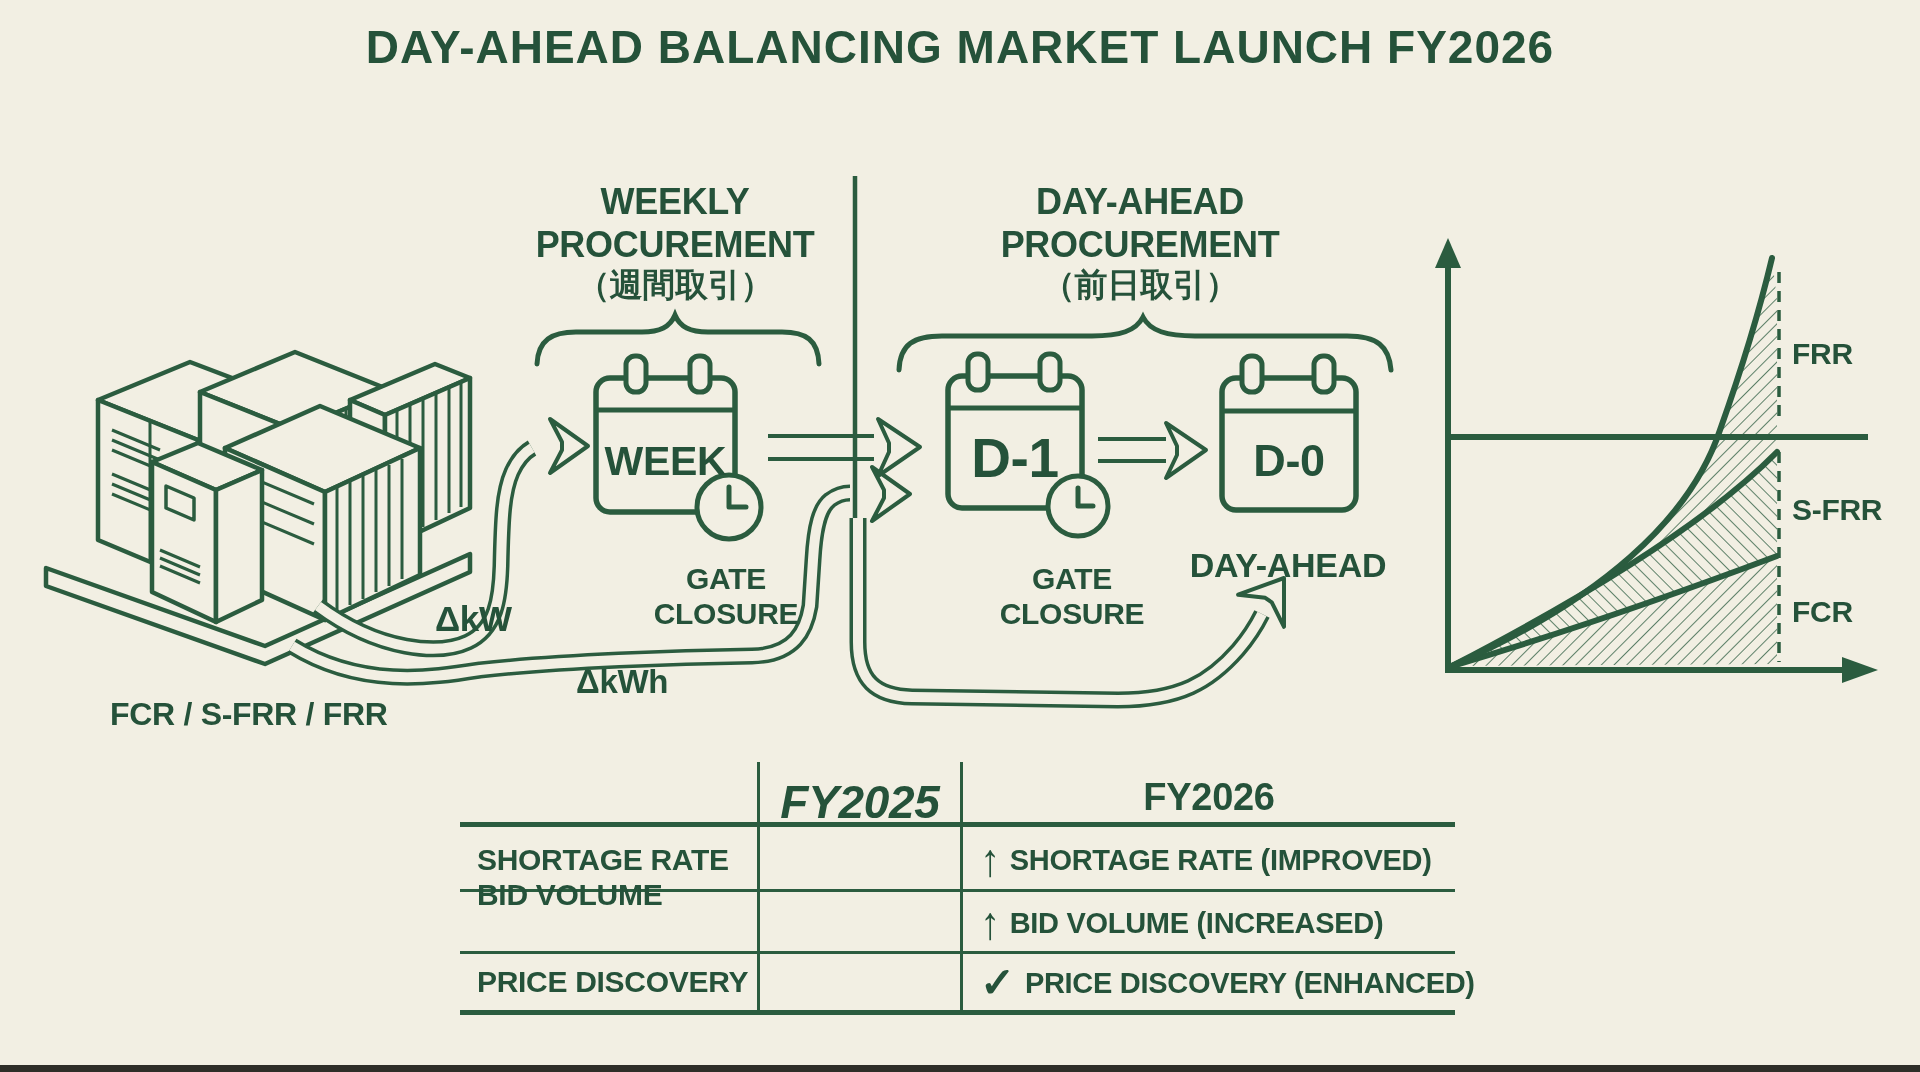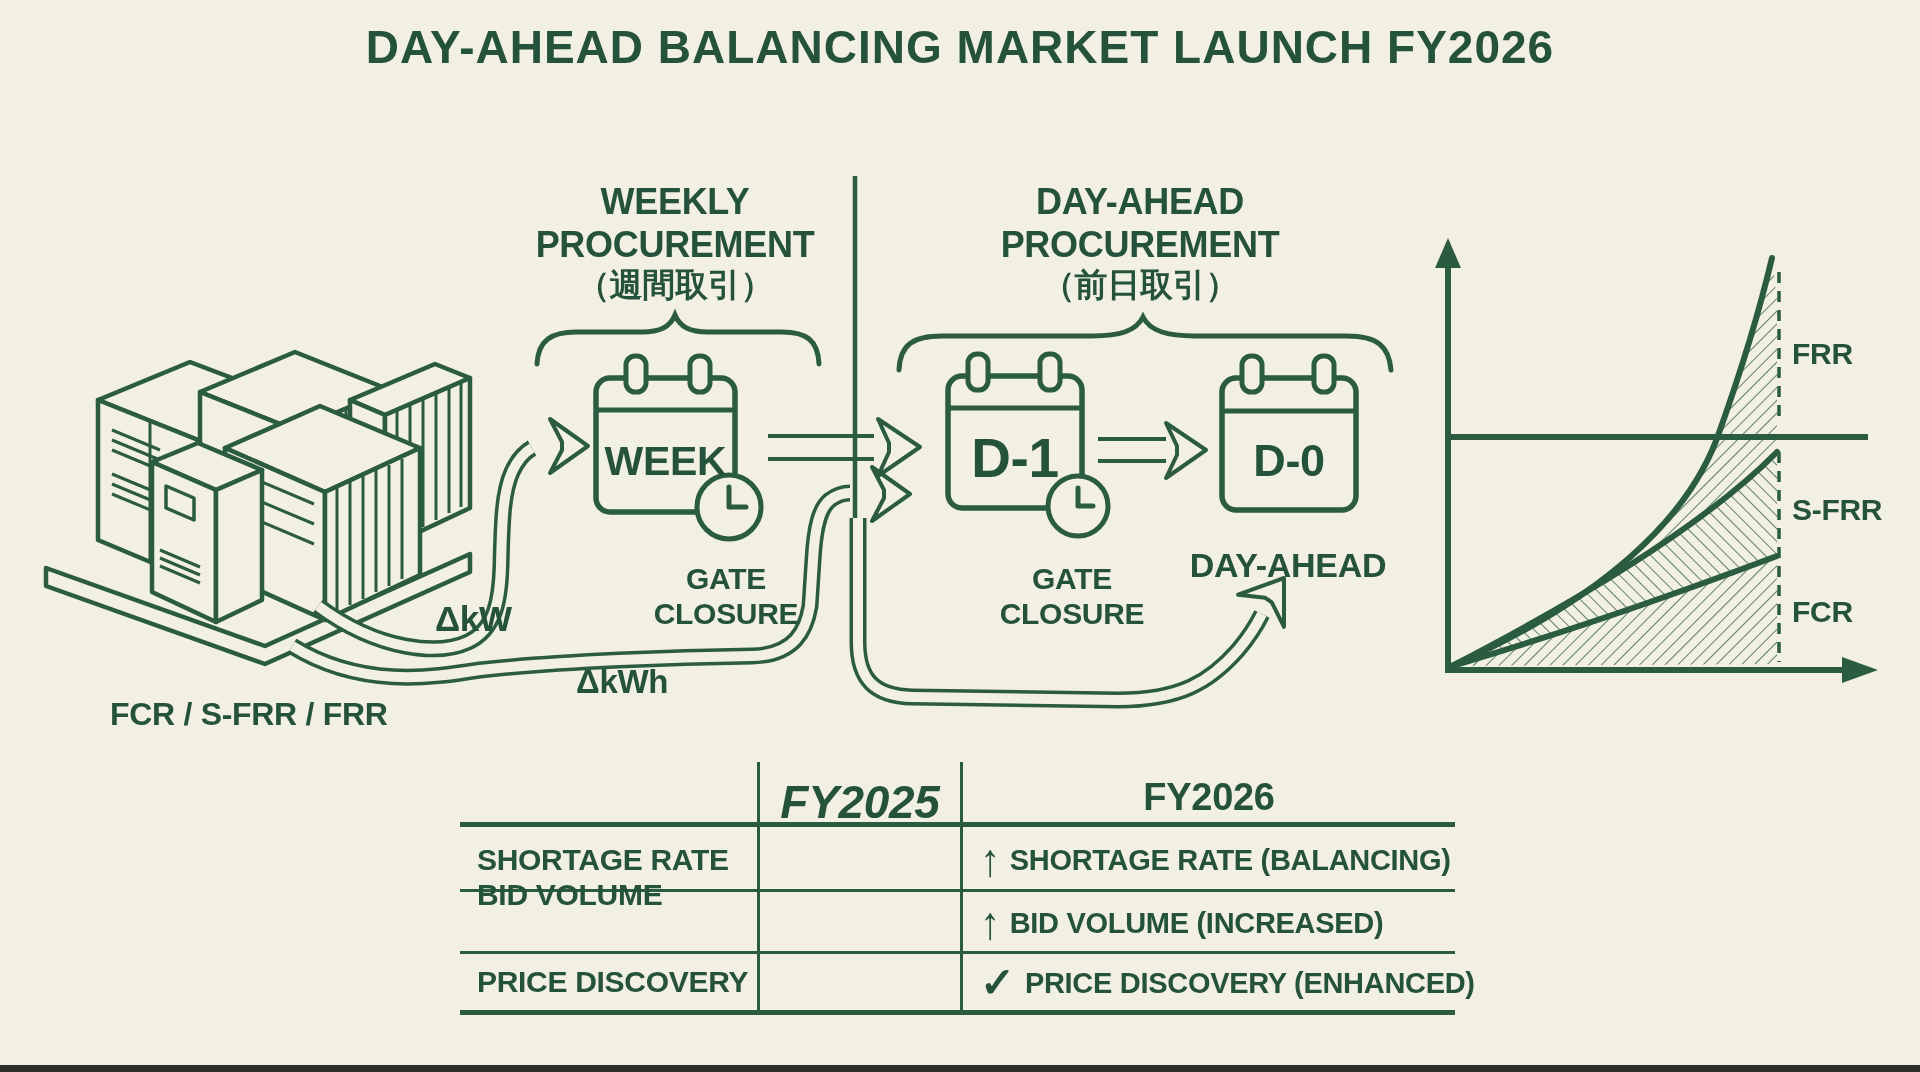--- a/index.html
+++ b/index.html
@@ -228,21 +228,21 @@
 
     <div class="t ctr" style="left:757px;top:775px;width:206px;font-size:46px;font-style:italic;">FY2025</div>
     <div class="t ctr" style="left:963px;top:775px;width:492px;font-size:38px;">FY2026</div>
 
     <div class="t" style="left:477px;top:842px;font-size:30px;">SHORTAGE RATE</div>
     <div class="t" style="left:477px;top:877px;font-size:30px;">BID VOLUME</div>
     <div class="t" style="left:477px;top:964px;font-size:30px;">PRICE DISCOVERY</div>
 
     <div class="t cellflex" style="left:980px;top:833px;height:54px;font-size:29px;">
       <span class="upicon">↑</span>
-      <span>SHORTAGE RATE (BALANCING)</span>
+      <span>SHORTAGE RATE (IMPROVED)</span>
     </div>
     <div class="t cellflex" style="left:980px;top:896px;height:54px;font-size:29px;">
       <span class="upicon">↑</span>
       <span>BID VOLUME (INCREASED)</span>
     </div>
     <div class="t cellflex" style="left:980px;top:956px;height:54px;font-size:29px;">
       <span class="checkicon">✓</span>
       <span>PRICE DISCOVERY (ENHANCED)</span>
     </div>
   </div>

